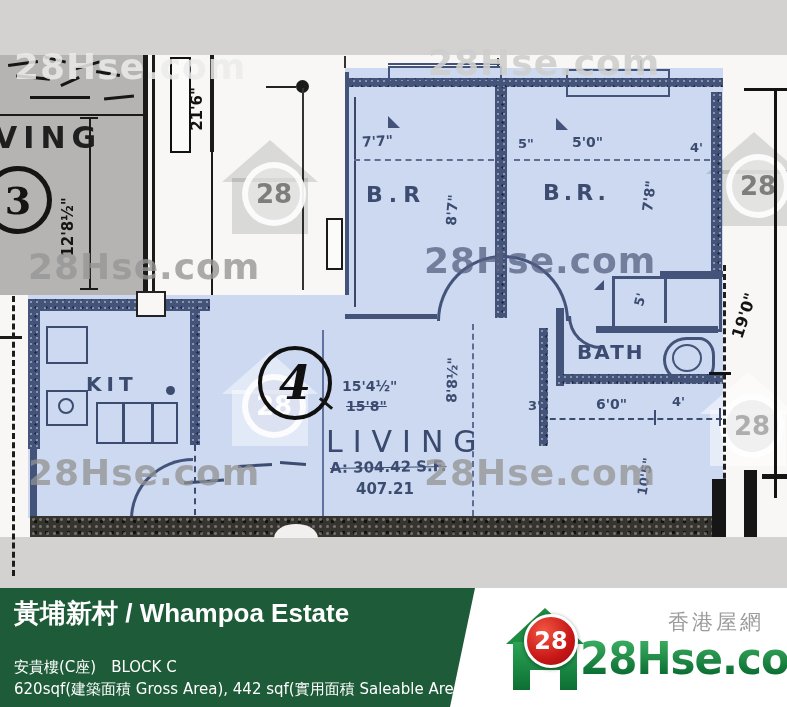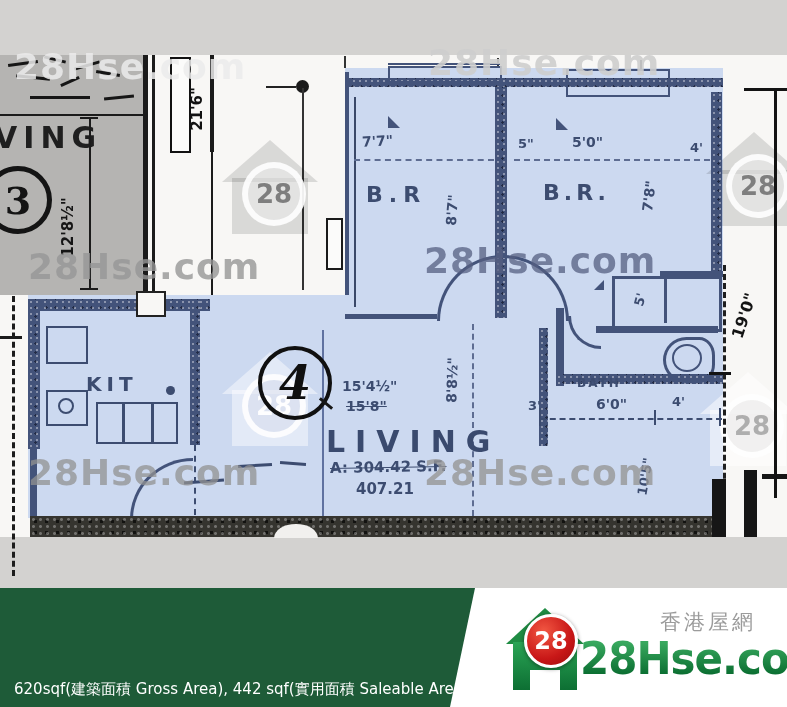--- a/index.html
+++ b/index.html
@@ -149,21 +149,21 @@
   <div class="abs wall" style="left:664px;top:279px;width:3px;height:44px;"></div>
   <div class="abs rot dim" style="left:620px;top:292px;width:40px;font-size:13px;transform:rotate(-75deg);">5'</div>
 
   <div class="abs" style="left:437px;top:255px;width:126px;height:63px;border:3px solid #43537a;border-bottom:none;border-radius:66px 66px 0 0;"></div>
   <div class="abs wall" style="left:345px;top:314px;width:92px;height:5px;"></div>
 
   <div class="abs wall" style="left:556px;top:308px;width:8px;height:78px;"></div>
   <div class="abs wall" style="left:596px;top:326px;width:122px;height:7px;"></div>
   <div class="abs" style="left:568px;top:316px;width:30px;height:30px;border:3px solid #43537a;border-top:none;border-right:none;border-radius:0 0 0 100%;"></div>
   <div class="abs speck" style="left:556px;top:374px;width:167px;height:10px;"></div>
-  <div class="abs lbl" style="left:577px;top:340px;font-size:12px;letter-spacing:2px;margin-top:36px;">BATH</div>
+  <div class="abs lbl" style="left:577px;top:340px;font-size:20px;letter-spacing:2px;">BATH</div>
   <div class="abs" style="left:663px;top:337px;width:46px;height:40px;border:3px solid #43537a;border-radius:45% 30% 30% 45% / 50% 40% 40% 50%;"></div>
   <div class="abs" style="left:672px;top:344px;width:26px;height:24px;border:2px solid #43537a;border-radius:50%;"></div>
 
   <div class="abs" style="left:322px;top:330px;width:2px;height:186px;background:#6072a0;"></div>
   <div class="abs speck" style="left:539px;top:328px;width:9px;height:118px;"></div>
   <div class="abs dash-v" style="left:472px;top:324px;height:192px;"></div>
   <div class="abs rot dim" style="left:412px;top:372px;width:80px;transform:rotate(-88deg);">8'8½"</div>
   <div class="abs dash-h" style="left:540px;top:418px;width:182px;border-top-color:#3c4c70;"></div>
   <div class="abs" style="left:539px;top:408px;width:2px;height:18px;background:#3c4c70;"></div>
   <div class="abs" style="left:654px;top:410px;width:2px;height:15px;background:#3c4c70;"></div>
@@ -172,21 +172,21 @@
   <div class="abs dim" style="left:596px;top:396px;">6'0"</div>
   <div class="abs dim" style="left:672px;top:394px;font-size:13px;">4'</div>
   <div class="abs dim" style="left:342px;top:378px;">15'4½"</div>
   <div class="abs dim" style="left:346px;top:398px;text-decoration:line-through;">15'8"</div>
   <div class="abs" style="left:258px;top:346px;width:66px;height:66px;border:4px solid #101010;border-radius:50%;
        display:flex;align-items:center;justify-content:center;font-size:46px;font-weight:bold;font-style:italic;
        font-family:'DejaVu Serif','Liberation Serif',serif;color:#101010;">
     <span>4</span>
   </div>
   <div class="stroke" style="left:318px;top:402px;width:16px;height:3px;transform:rotate(40deg);"></div>
-  <div class="abs lbl" style="left:326px;top:424px;font-size:30px;letter-spacing:10px;font-weight:700;color:#3a4a6e;">LIVING</div>
+  <div class="abs lbl" style="left:326px;top:424px;font-size:30px;letter-spacing:10px;font-weight:400;color:#3a4a6e;">LIVING</div>
   <div class="abs dim" style="left:330px;top:458px;font-size:15px;transform:rotate(-1deg);text-decoration:line-through;">A: 304.42 S.F.</div>
   <div class="abs dim" style="left:356px;top:480px;font-size:15px;">407.21</div>
   <div class="stroke" style="left:238px;top:464px;width:34px;height:3px;background:#3c4c70;transform:rotate(-3deg);"></div>
   <div class="stroke" style="left:280px;top:462px;width:26px;height:3px;background:#3c4c70;transform:rotate(4deg);"></div>
   <div class="stroke" style="left:184px;top:480px;width:40px;height:3px;background:#3c4c70;transform:rotate(-4deg);"></div>
   <div class="abs rot dim" style="left:615px;top:469px;width:60px;font-size:13px;transform:rotate(-80deg);">10'5"</div>
   <div class="abs" style="left:723px;top:265px;height:250px;border-left:3px dashed #1f1f1f;"></div>
 
   <div class="abs speck" style="left:30px;top:299px;width:180px;height:12px;"></div>
   <div class="abs" style="left:136px;top:291px;width:26px;height:22px;background:#f8f7f5;border:2px solid #222;"></div>
@@ -220,25 +220,27 @@
 
   <div class="abs wm-text" style="left:14px;top:46px;color:rgba(235,235,235,0.85);">28Hse.com</div>
   <div class="abs wm-text" style="left:428px;top:42px;color:rgba(205,205,205,0.9);">28Hse.com</div>
   <div class="abs wm-text" style="left:28px;top:246px;color:rgba(150,150,150,0.8);">28Hse.com</div>
   <div class="abs wm-text" style="left:424px;top:240px;color:rgba(85,95,130,0.75);">28Hse.com</div>
   <div class="abs wm-text" style="left:28px;top:452px;color:rgba(145,145,145,0.75);">28Hse.com</div>
   <div class="abs wm-text" style="left:424px;top:452px;color:rgba(150,150,150,0.8);">28Hse.com</div>
 
   <div class="abs" id="bar-white"></div>
   <div class="abs" id="bar-green">
+    <div class="bar-t" style="top:8px;font-size:26px;font-weight:bold;font-family:'Liberation Sans','DejaVu Sans',sans-serif;">黃埔新村 / Whampoa Estate</div>
+    <div class="bar-t" style="top:70px;font-size:15px;">安貴樓(C座) BLOCK C</div>
     <div class="bar-t" style="top:92px;font-size:15px;">620sqf(建築面積 Gross Area), 442 sqf(實用面積 Saleable Area)</div>
   </div>
 
   <div class="abs" style="left:500px;top:600px;width:280px;height:100px;">
     <div class="abs tri" style="left:6px;top:8px;border-left:39px solid transparent;border-right:39px solid transparent;border-bottom:36px solid #1f8c43;"></div>
     <div class="abs" style="left:13px;top:42px;width:64px;height:48px;background:linear-gradient(#2aa455,#0d6f33);"></div>
     <div class="abs" style="left:30px;top:70px;width:30px;height:20px;background:#ffffff;"></div>
     <div class="abs" id="logo-badge" style="left:24px;top:14px;width:48px;height:48px;">28</div>
-    <div class="abs" id="logo-tagline" style="left:160px;top:8px;text-align:right;">香港屋網</div>
+    <div class="abs" id="logo-tagline" style="left:168px;top:8px;text-align:right;">香港屋網</div>
     <div class="abs" id="logo-brand" style="left:80px;top:34px;">28Hse.com</div>
   </div>
 
 </div>
 
 </body></html>

